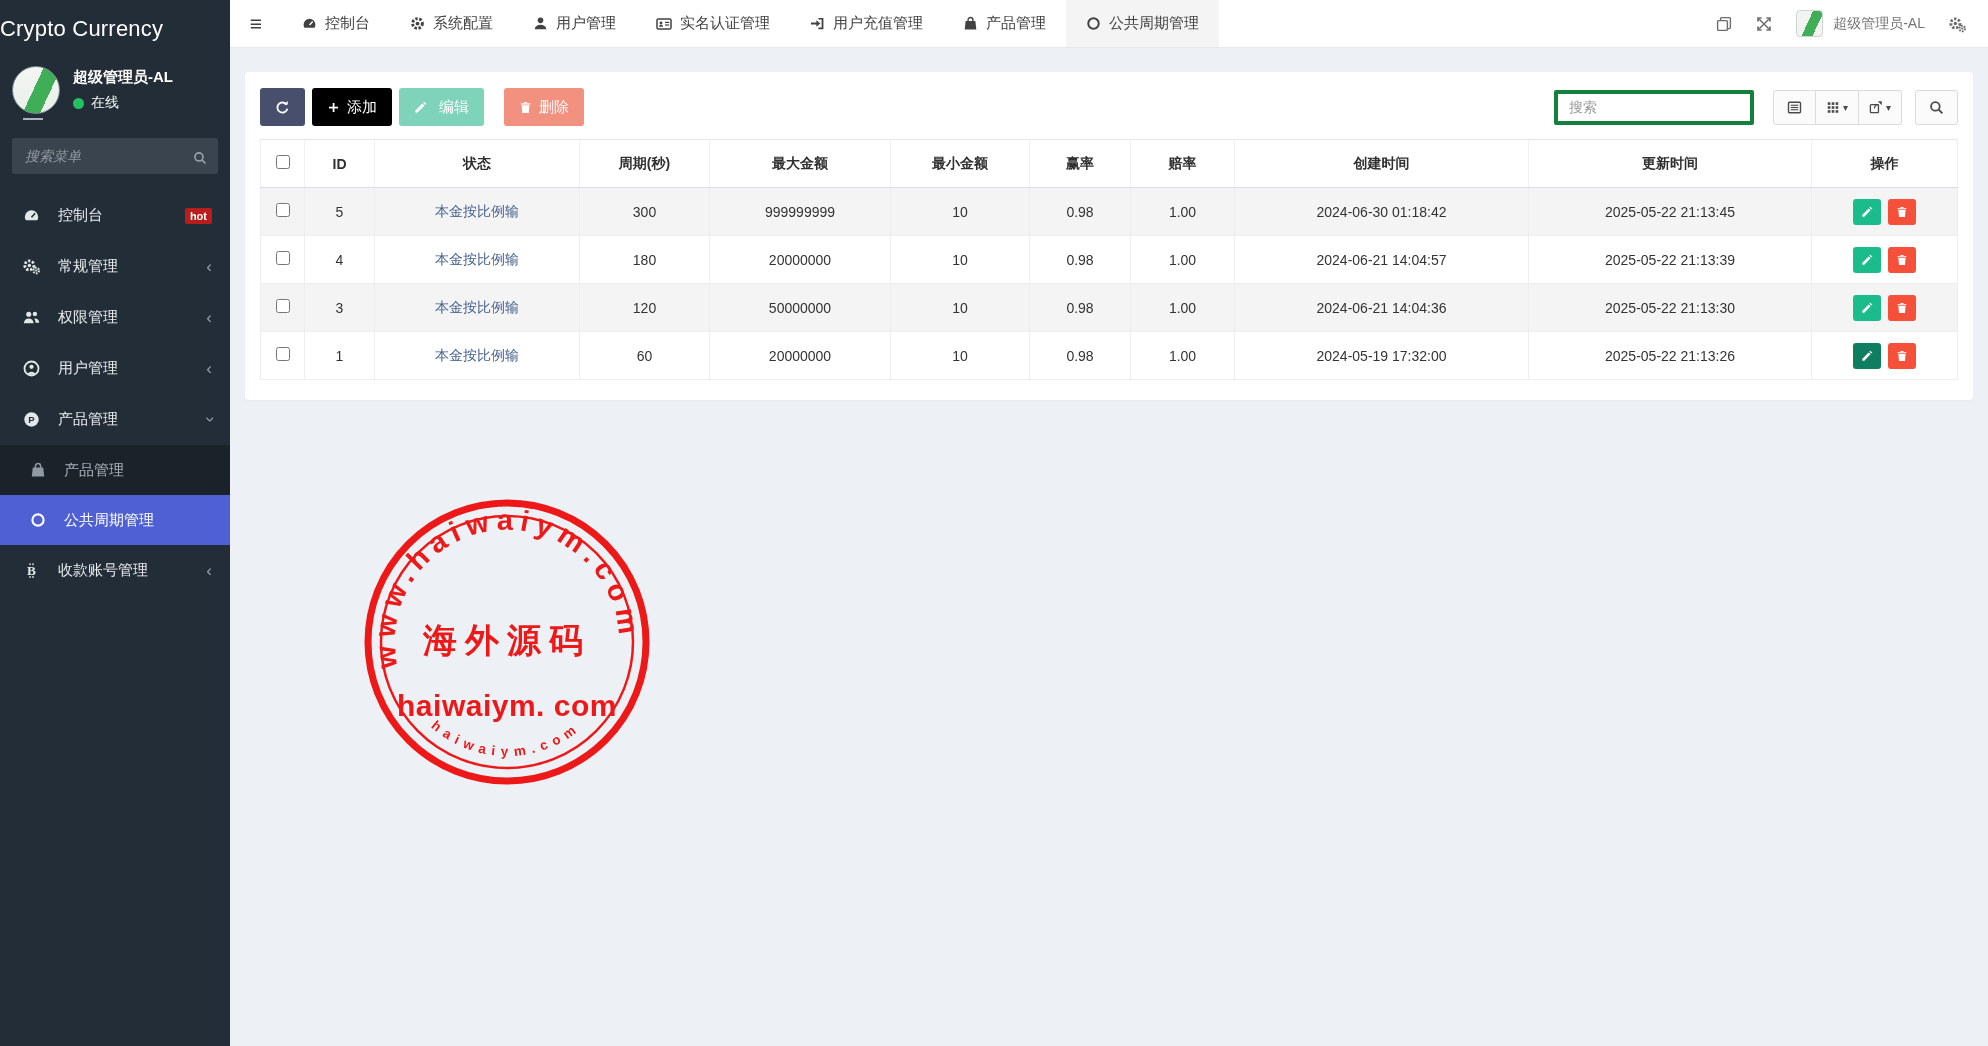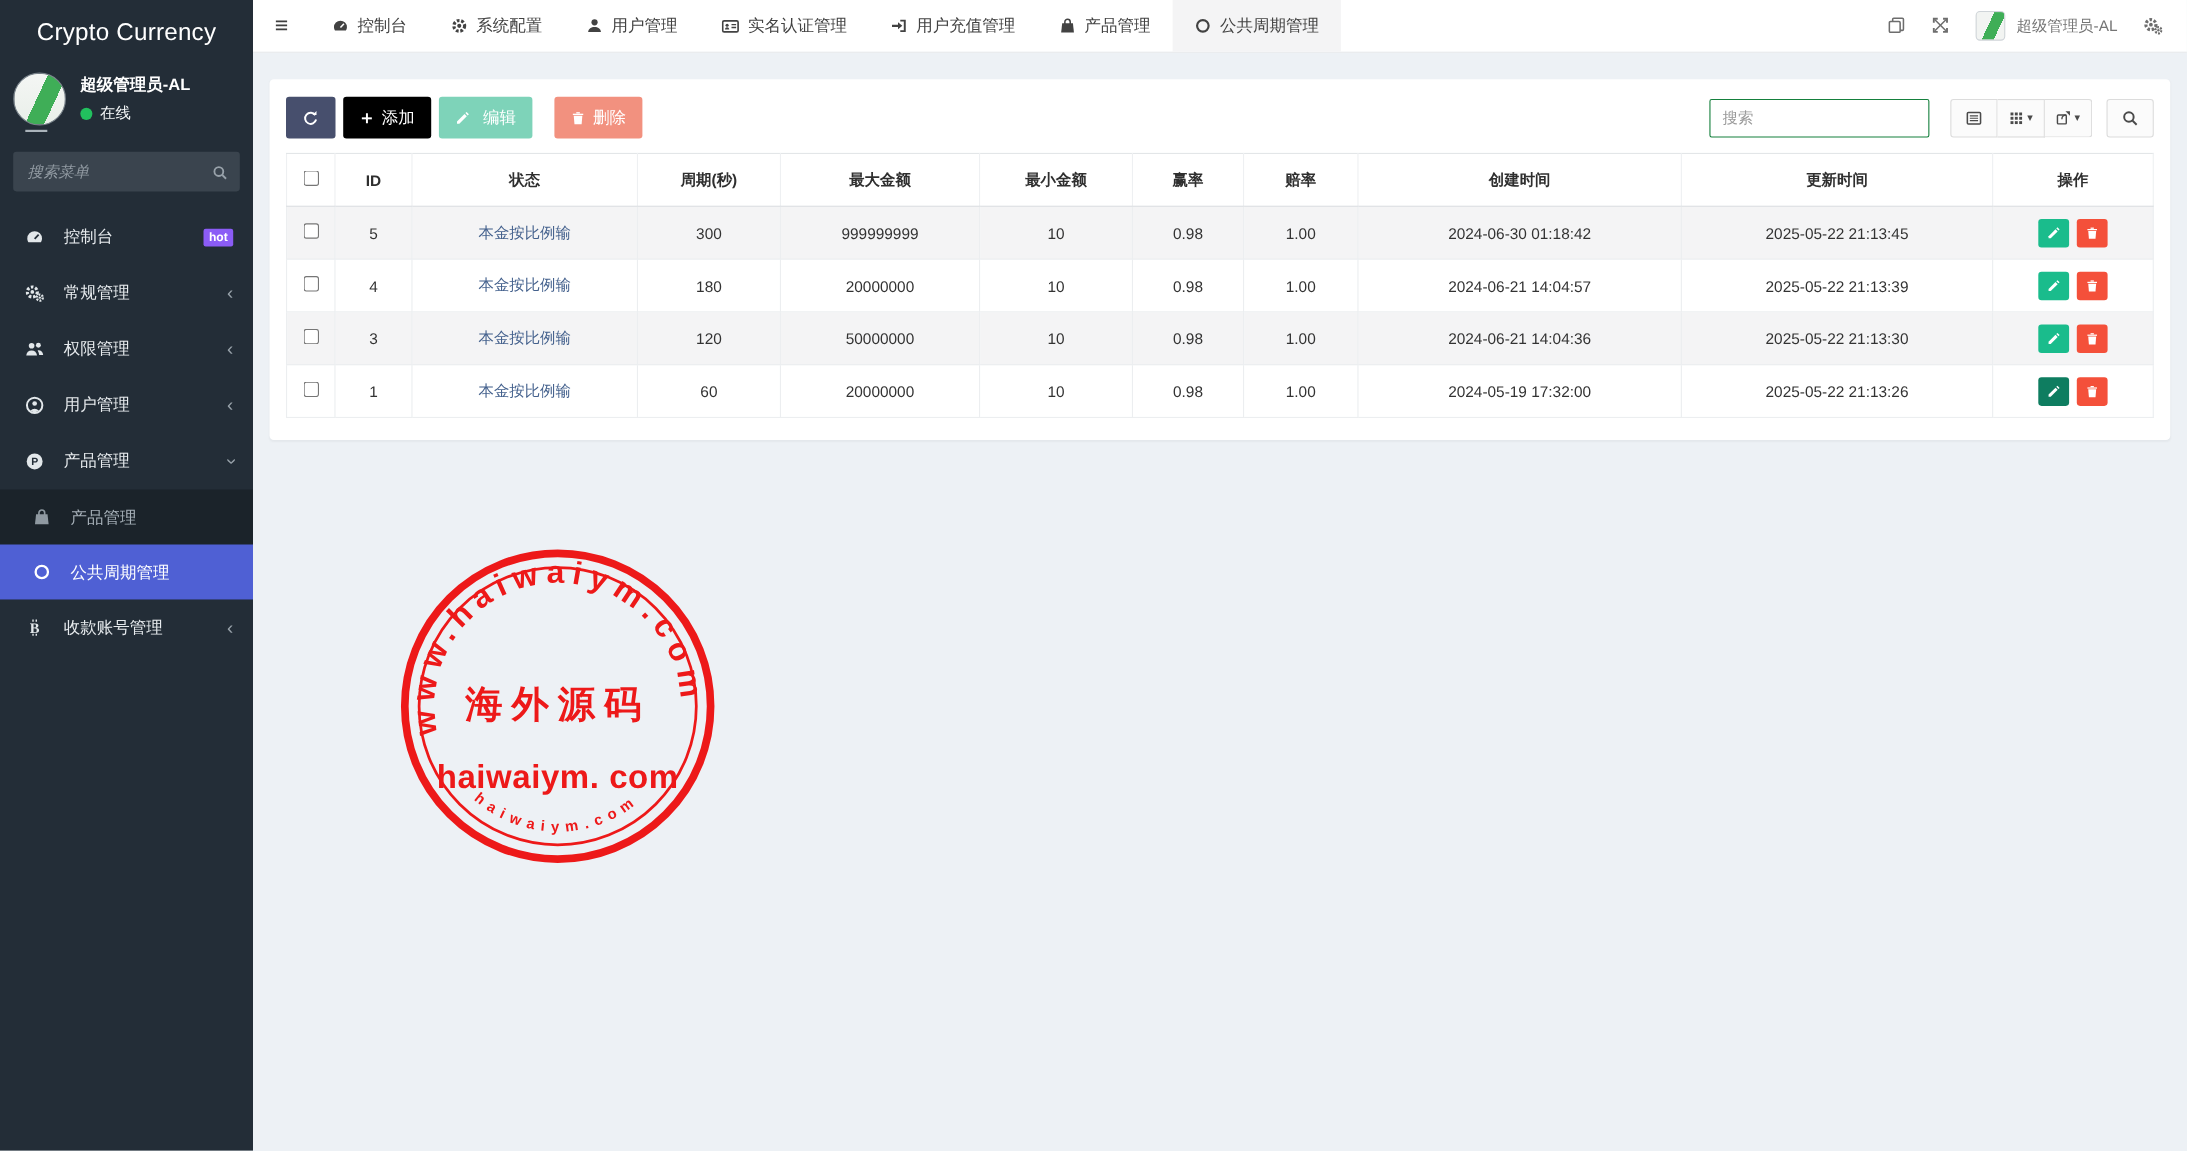--- a/index.html
+++ b/index.html
@@ -2,21 +2,21 @@
 <html><head>
 <meta charset="utf-8">
 <style>
   * { box-sizing:border-box; margin:0; padding:0; }
   html,body { width:1988px; height:1046px; overflow:hidden;
     font-family:"Liberation Sans","DejaVu Sans",sans-serif; background:#edf1f5; }
 
   
   .sidebar { position:absolute; left:0; top:0; width:230px; height:1046px;
     background:#232d37; color:#e4e9ec; z-index:5; --cbg:#232d37; }
-  .brand { height:58px; line-height:58px; text-align:center; color:#fff;
+  .brand { height:58px; line-height:58px; text-align:left; color:#fff;
     font-size:22px; letter-spacing:.2px; }
   .user-panel { display:flex; align-items:center; gap:13px; padding:8px 14px 14px 12px; }
   .avatar { width:48px; height:48px; border-radius:50%; border:1px solid #7d8archive89;
     border:1px solid #78828a;
     background:
       linear-gradient(115deg, transparent 46%, #3fae57 46% 72%, transparent 72%),
       linear-gradient(#f4f6f4,#e9efe9);
     position:relative; flex:0 0 auto; }
   .avatar:after { content:""; position:absolute; left:10px; bottom:-7px; width:20px;
     height:2px; background:#aab3ba; }
@@ -26,21 +26,21 @@
   .side-search { position:relative; margin:10px 12px 16px 12px; }
   .side-search input { width:100%; height:36px; background:#3a444e; border:none;
     border-radius:3px; color:#dfe4e8; font-size:14px; padding:0 34px 0 13px; outline:none;font-style:italic; }
   .side-search input::placeholder { color:#929ba3; }
   .side-search .sicon { position:absolute; right:11px; top:10px; color:#98a2aa; }
 
   .menu { list-style:none; }
   .mitem { height:51px; display:flex; align-items:center; padding:0 18px 0 23px;
     font-size:15px; color:#e7ebee; cursor:pointer; }
   .mitem .mico { width:24px; margin-right:11px; display:flex; align-items:center; color:#e2e7ea; }
-  .badge-hot { margin-left:auto; background:#8b5cf6; color:#fff; font-size:11px;
+  .badge-hot { margin-left:auto; background:#b91c1c; color:#fff; font-size:11px;
     padding:2px 5px; border-radius:2px; font-weight:bold; }
   .chev { margin-left:auto; color:#98a2aa; font-size:17px; line-height:1; }
   .chev.down { display:inline-block; transform:rotate(-90deg); }
   .subwrap { background:#1b232a; --cbg:#1b232a; }
   .smitem { height:50px; display:flex; align-items:center; padding:0 18px 0 30px;
     font-size:15px; color:#a6b0b8; cursor:pointer; }
   .smitem .mico { width:23px; margin-right:11px; display:flex; align-items:center; color:#8f99a1; }
   .smitem.active { background:#4f60d4; color:#fff; --cbg:#4f60d4; }
   .smitem.active .mico { color:#fff; }
 
@@ -64,21 +64,21 @@
   .card { margin:24px 15px 0 15px; background:#fff; border-radius:4px; padding:16px 15px 20px 15px;
     box-shadow:0 1px 2px rgba(0,0,0,.04); }
   .toolbar { display:flex; align-items:center; }
   .btn { border:none; border-radius:3px; color:#fff; font-size:15px; height:38px;
     display:inline-flex; align-items:center; gap:7px; padding:0 15px; cursor:pointer;
     font-family:inherit; }
   .btn-refresh { width:45px; justify-content:center; background:#474f6d; padding:0; }
   .btn-add { background:#000000; margin-left:7px; }
   .btn-edit { background:#7ed3b9; margin-left:7px; cursor:default;gap:12px; }
   .btn-del { background:#f2917f; margin-left:20px; cursor:default; }
-  .tb-search { margin-left:auto; width:200px; height:35px; border:1px solid #15803d;
+  .tb-search { margin-left:auto; width:200px; height:35px; border:4px solid #15803d;
     border-radius:2px; font-size:14px; padding:0 11px; color:#333; outline:none; font-family:inherit; }
   .tb-search::placeholder { color:#9a9a9a; }
   .btn-group { display:flex; margin-left:19px; }
   .gbtn { width:43px; height:35px; background:#fbfbfb; border:1px solid #dcdcdc;
     display:inline-flex; align-items:center; justify-content:center; gap:3px; color:#4a4a4a; cursor:pointer; }
   .gbtn + .gbtn { border-left:none; }
   .btn-group .gbtn:first-child { border-radius:3px 0 0 3px; }
   .btn-group .gbtn:last-child { border-radius:0 3px 3px 0; }
   .gbtn.single { border-radius:3px; margin-left:13px; width:43px; }
   .caret { font-size:10px; color:#4a4a4a; }

